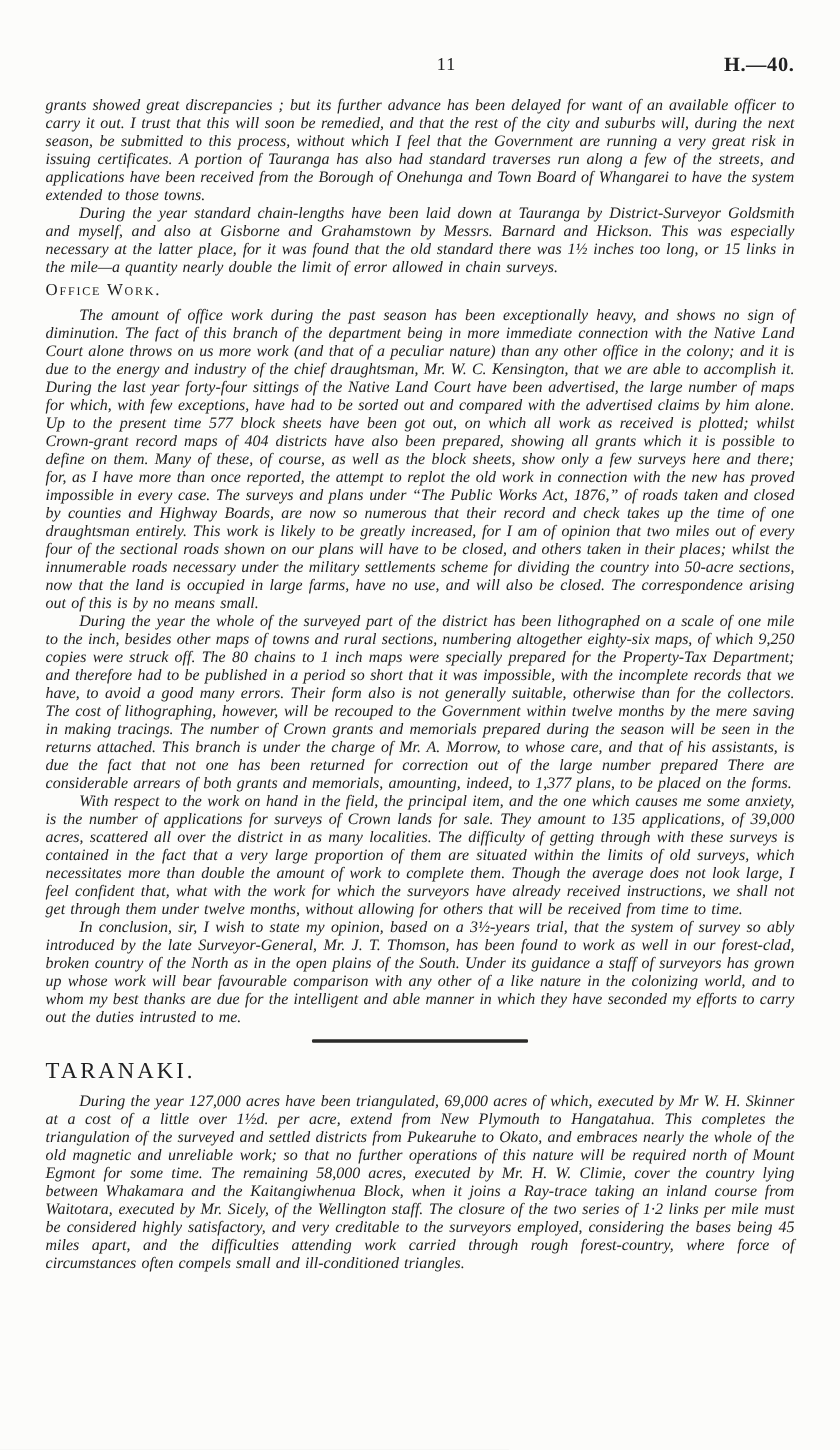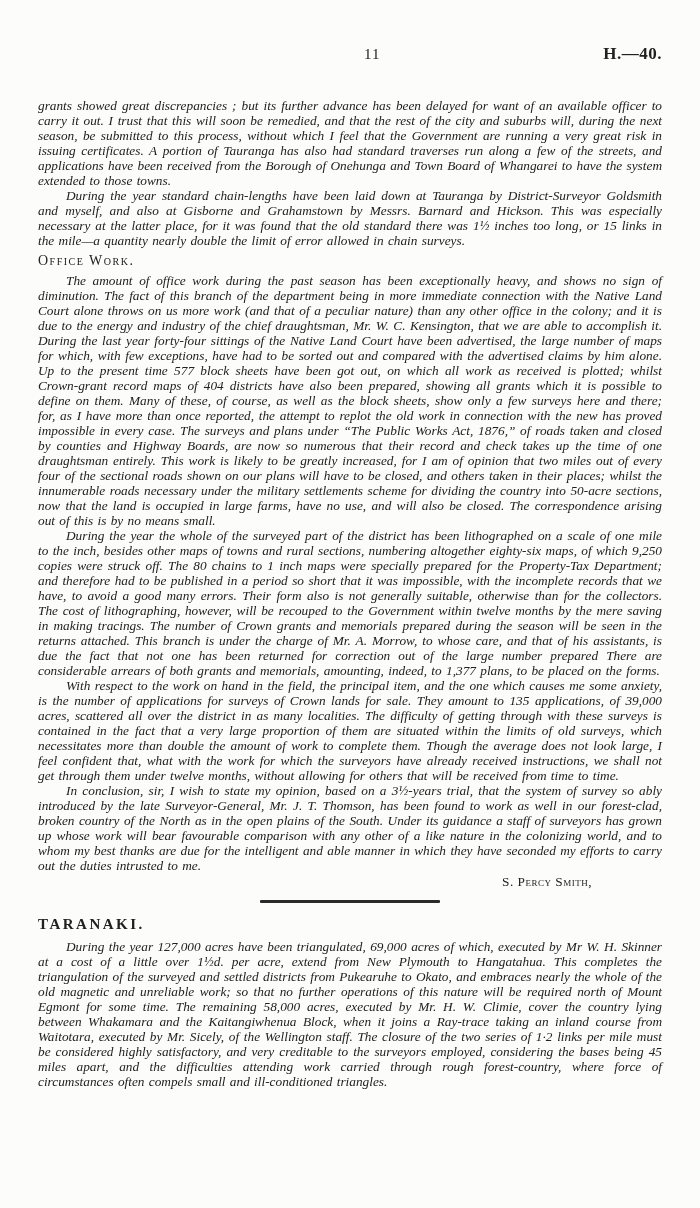--- a/index.html
+++ b/index.html
@@ -15,21 +15,21 @@
     background: #fcfcfa;
     color: #212121;
     font-family: "Liberation Serif", "DejaVu Serif", serif;
     box-sizing: border-box;
     padding: 44px 38px 0 38px;
     overflow: hidden;
   }
   .page-header {
     position: relative;
     height: 20px;
-    margin-bottom: 34px;
+    margin-bottom: 16px;
     font-size: 15px;
   }
   .page-num {
     position: absolute;
     left: calc(50% + 14px);
     top: 2px;
     letter-spacing: 1px;
   }
   .doc-ref {
     position: absolute;
@@ -55,24 +55,23 @@
     font-weight: normal;
     margin: 0;
   }
   .subheading {
     font-variant: small-caps;
     font-size: 14px;
     letter-spacing: 1.5px;
     margin: 5px 0 4px 0;
   }
   .section-heading {
-    font-size: 15px;
+    font-size: 19px;
     letter-spacing: 2.5px;
     margin: 13px 0 6px 0;
-    font-weight: bold;
   }
   .signature {
     text-align: right;
     font-size: 13.3px;
     line-height: 15px;
     margin-top: 1px;
   }
   .sig-name {
     font-variant: small-caps;
     letter-spacing: 0.5px;
@@ -109,21 +108,20 @@
 
     <p>The amount of office work during the past season has been exceptionally heavy, and shows no sign of diminution. The fact of this branch of the department being in more immediate connection with the Native Land Court alone throws on us more work (and that of a peculiar nature) than any other office in the colony; and it is due to the energy and industry of the chief draughtsman, Mr. W. C. Kensington, that we are able to accomplish it. During the last year forty-four sittings of the Native Land Court have been advertised, the large number of maps for which, with few exceptions, have had to be sorted out and compared with the advertised claims by him alone. Up to the present time 577 block sheets have been got out, on which all work as received is plotted; whilst Crown-grant record maps of 404 districts have also been prepared, showing all grants which it is possible to define on them. Many of these, of course, as well as the block sheets, show only a few surveys here and there; for, as I have more than once reported, the attempt to replot the old work in connection with the new has proved impossible in every case. The surveys and plans under “The Public Works Act, 1876,” of roads taken and closed by counties and Highway Boards, are now so numerous that their record and check takes up the time of one draughtsman entirely. This work is likely to be greatly increased, for I am of opinion that two miles out of every four of the sectional roads shown on our plans will have to be closed, and others taken in their places; whilst the innumerable roads necessary under the military settlements scheme for dividing the country into 50-acre sections, now that the land is occupied in large farms, have no use, and will also be closed. The correspondence arising out of this is by no means small.</p>
 
     <p>During the year the whole of the surveyed part of the district has been lithographed on a scale of one mile to the inch, besides other maps of towns and rural sections, numbering altogether eighty-six maps, of which 9,250 copies were struck off. The 80 chains to 1 inch maps were specially prepared for the Property-Tax Department; and therefore had to be published in a period so short that it was impossible, with the incomplete records that we have, to avoid a good many errors. Their form also is not generally suitable, otherwise than for the collectors. The cost of lithographing, however, will be recouped to the Government within twelve months by the mere saving in making tracings. The number of Crown grants and memorials prepared during the season will be seen in the returns attached. This branch is under the charge of Mr. A. Morrow, to whose care, and that of his assistants, is due the fact that not one has been returned for correction out of the large number prepared There are considerable arrears of both grants and memorials, amounting, indeed, to 1,377 plans, to be placed on the forms.</p>
 
     <p>With respect to the work on hand in the field, the principal item, and the one which causes me some anxiety, is the number of applications for surveys of Crown lands for sale. They amount to 135 applications, of 39,000 acres, scattered all over the district in as many localities. The difficulty of getting through with these surveys is contained in the fact that a very large proportion of them are situated within the limits of old surveys, which necessitates more than double the amount of work to complete them. Though the average does not look large, I feel confident that, what with the work for which the surveyors have already received instructions, we shall not get through them under twelve months, without allowing for others that will be received from time to time.</p>
 
     <p>In conclusion, sir, I wish to state my opinion, based on a 3½-years trial, that the system of survey so ably introduced by the late Surveyor-General, Mr. J. T. Thomson, has been found to work as well in our forest-clad, broken country of the North as in the open plains of the South. Under its guidance a staff of surveyors has grown up whose work will bear favourable comparison with any other of a like nature in the colonizing world, and to whom my best thanks are due for the intelligent and able manner in which they have seconded my efforts to carry out the duties intrusted to me.</p>
 
     <div class="signature">
-      <div class="sig-name">S. Percy Smith,</div>
     </div>
 
     <div class="rule"></div>
 
     <h2 class="section-heading">TARANAKI.</h2>
 
 
     <p>During the year 127,000 acres have been triangulated, 69,000 acres of which, executed by Mr W. H. Skinner at a cost of a little over 1½d. per acre, extend from New Plymouth to Hangatahua. This completes the triangulation of the surveyed and settled districts from Pukearuhe to Okato, and embraces nearly the whole of the old magnetic and unreliable work; so that no further operations of this nature will be required north of Mount Egmont for some time. The remaining 58,000 acres, executed by Mr. H. W. Climie, cover the country lying between Whakamara and the Kaitangiwhenua Block, when it joins a Ray-trace taking an inland course from Waitotara, executed by Mr. Sicely, of the Wellington staff. The closure of the two series of 1·2 links per mile must be considered highly satisfactory, and very creditable to the surveyors employed, considering the bases being 45 miles apart, and the difficulties attending work carried through rough forest-country, where force of circumstances often compels small and ill-conditioned triangles.</p>
 
   </div>

